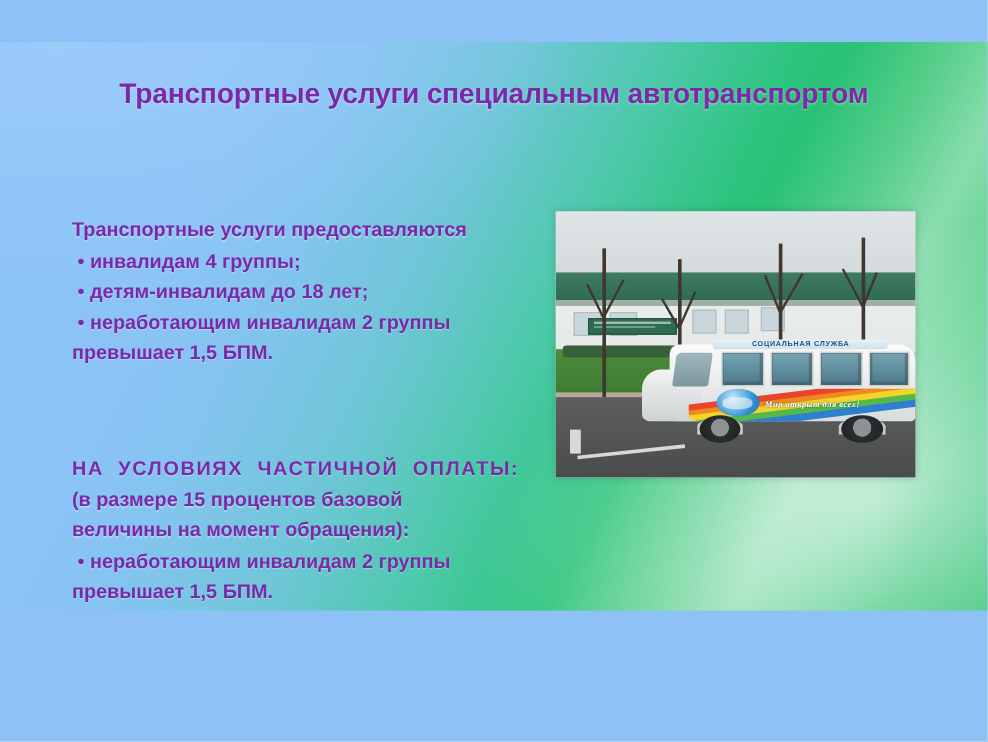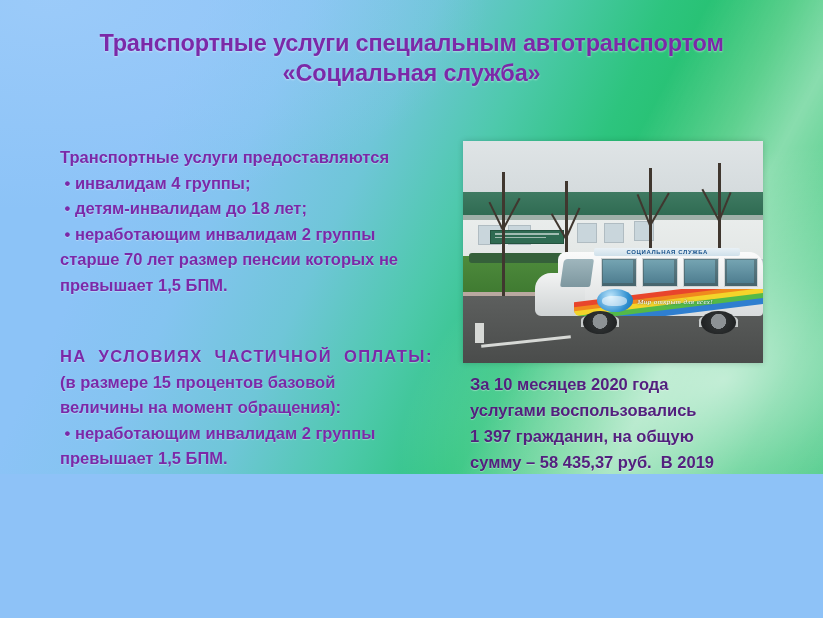--- a/index.html
+++ b/index.html
@@ -2,21 +2,21 @@
 <html lang="ru"><head>
 <meta charset="utf-8">
 <style>
   html,body{margin:0;padding:0;}
   body{
     width:823px;height:618px;overflow:hidden;
     font-family:"Liberation Sans","DejaVu Sans",sans-serif;
     position:relative;background:#8ec2f7;
   }
   #slide{
-    position:absolute;inset:0;width:823px;height:474px;overflow:hidden;
+    position:absolute;inset:0;width:823px;height:474px;overflow:hidden;margin-top:35px;
   }
   
   .bg-base{
     position:absolute;inset:0;
     background:linear-gradient(115deg,
       #8cc3f7 0%, #8cc3f7 20%, #84c4f0 30%,
       #6fc6d8 42%, #4ec9ac 53%, #2dc47e 64%,
       #1fbe63 76%, #25c06b 88%, #30c275 100%);
   }
   .bg-streak-a{
@@ -123,21 +123,21 @@
   .rainbow{position:absolute;left:17%;top:52%;width:83%;height:30%;overflow:hidden;
     border-radius:0 0 6px 6px;}
   .rainbow div{position:absolute;left:-10%;width:125%;height:22%;
     transform:rotate(-7deg);}
   .globe{position:absolute;left:27%;top:52%;width:16%;height:26%;
     border-radius:50%;background:radial-gradient(circle at 38% 33%,#bfe6fb,#2f8fd0 65%,#1d6ea8);}
   .globe:after{content:"";position:absolute;left:16%;top:28%;width:68%;height:44%;
     background:rgba(255,255,255,.55);border-radius:40%;}
   .slogan{position:absolute;left:45%;top:58%;width:54%;height:16%;
     display:flex;align-items:center;}
-  .slogan span{font-size:7px;font-style:italic;font-weight:normal;color:#ffffff;
+  .slogan span{font-size:7px;font-style:italic;font-weight:bold;color:#ffffff;
     letter-spacing:.4px;white-space:nowrap;
     text-shadow:0 0 2px rgba(0,60,110,.9);font-family:"Liberation Serif",serif;}
   .wheel{position:absolute;bottom:-2%;width:15%;height:26%;border-radius:50%;
     background:radial-gradient(circle at 50% 45%,#8d9295 0 34%,#2c2f30 36%,#1b1d1e 100%);}
   .arch{position:absolute;bottom:6%;width:17%;height:14%;
     border-radius:50% 50% 0 0;background:#c6caca;}
 
   
   #stats{
     position:absolute;left:470px;top:371px;width:330px;
@@ -153,29 +153,27 @@
 
 <div id="slide">
 
   <div class="bg-base"></div>
   <div class="bg-topglow"></div>
   <div class="bg-streak-a"></div>
   <div class="bg-streak-b"></div>
 
   <div id="title">
     <span class="l1">Транспортные услуги специальным автотранспортом</span>
-    <span class="l2">«Социальная служба»</span>
   </div>
 
   <div class="left-col" id="block-free">
     <div class="tline">Транспортные услуги предоставляются</div>
     <div class="tline"> • инвалидам 4 группы;</div>
     <div class="tline"> • детям-инвалидам до 18 лет;</div>
     <div class="tline"> • неработающим инвалидам 2 группы</div>
-    <div class="tline">старше 70 лет размер пенсии которых не</div>
     <div class="tline">превышает 1,5 БПМ.</div>
   </div>
 
   <div class="left-col" id="block-partial">
     <div class="tline wide">НА  УСЛОВИЯХ  ЧАСТИЧНОЙ  ОПЛАТЫ:</div>
     <div class="tline">(в размере 15 процентов базовой</div>
     <div class="tline">величины на момент обращения):</div>
     <div class="tline"> • неработающим инвалидам 2 группы</div>
     <div class="tline">превышает 1,5 БПМ.</div>
   </div>
@@ -248,21 +246,14 @@
         <span>Мир открыт для всех!</span>
       </div>
 
       <div class="arch" style="left:20%;"></div>
       <div class="wheel" style="left:21%;"></div>
       <div class="arch" style="left:72%;"></div>
       <div class="wheel" style="left:73%;"></div>
     </div>
   </div>
 
-  <div id="stats">
-    <div class="sline">За 10 месяцев 2020 года</div>
-    <div class="sline">услугами воспользовались</div>
-    <div class="sline">1 397 гражданин, на общую</div>
-    <div class="sline">сумму – 58 435,37 руб.  В 2019</div>
-    <div class="sline">году - 2 133 граждан.</div>
-  </div>
 
 </div>
 
 </body></html>

